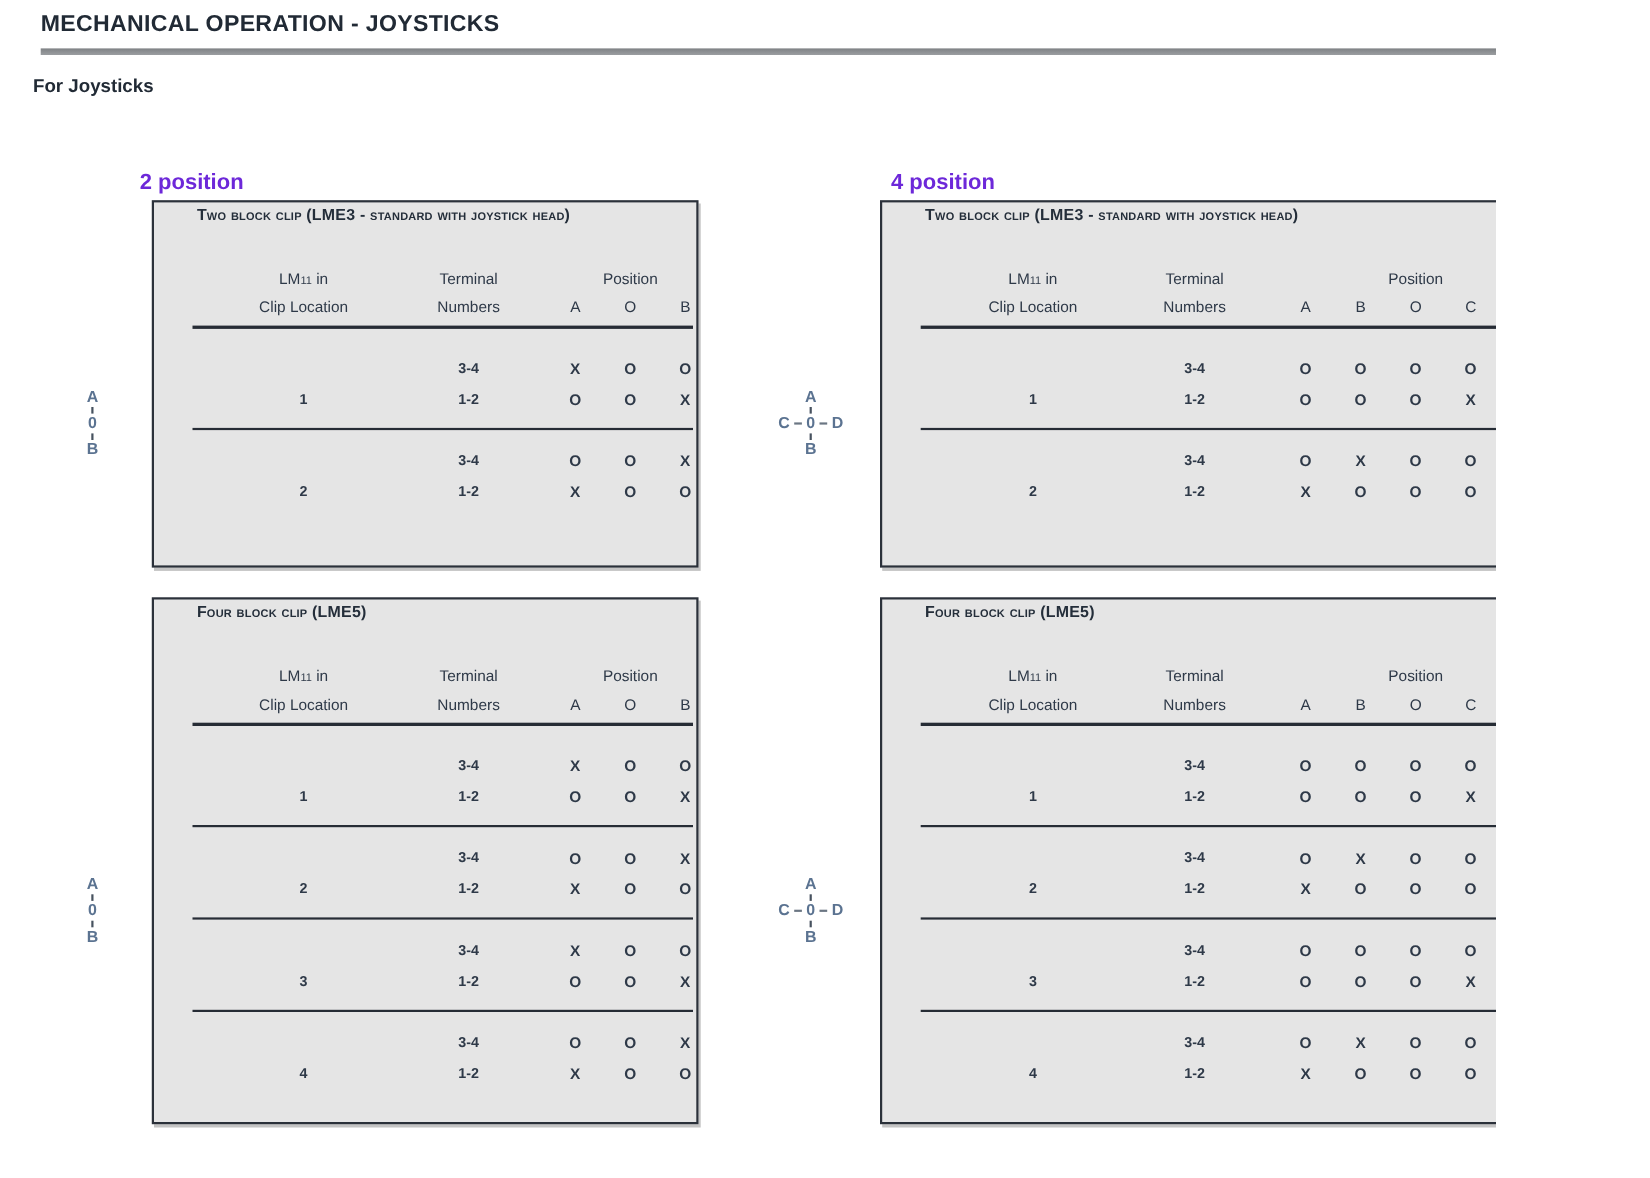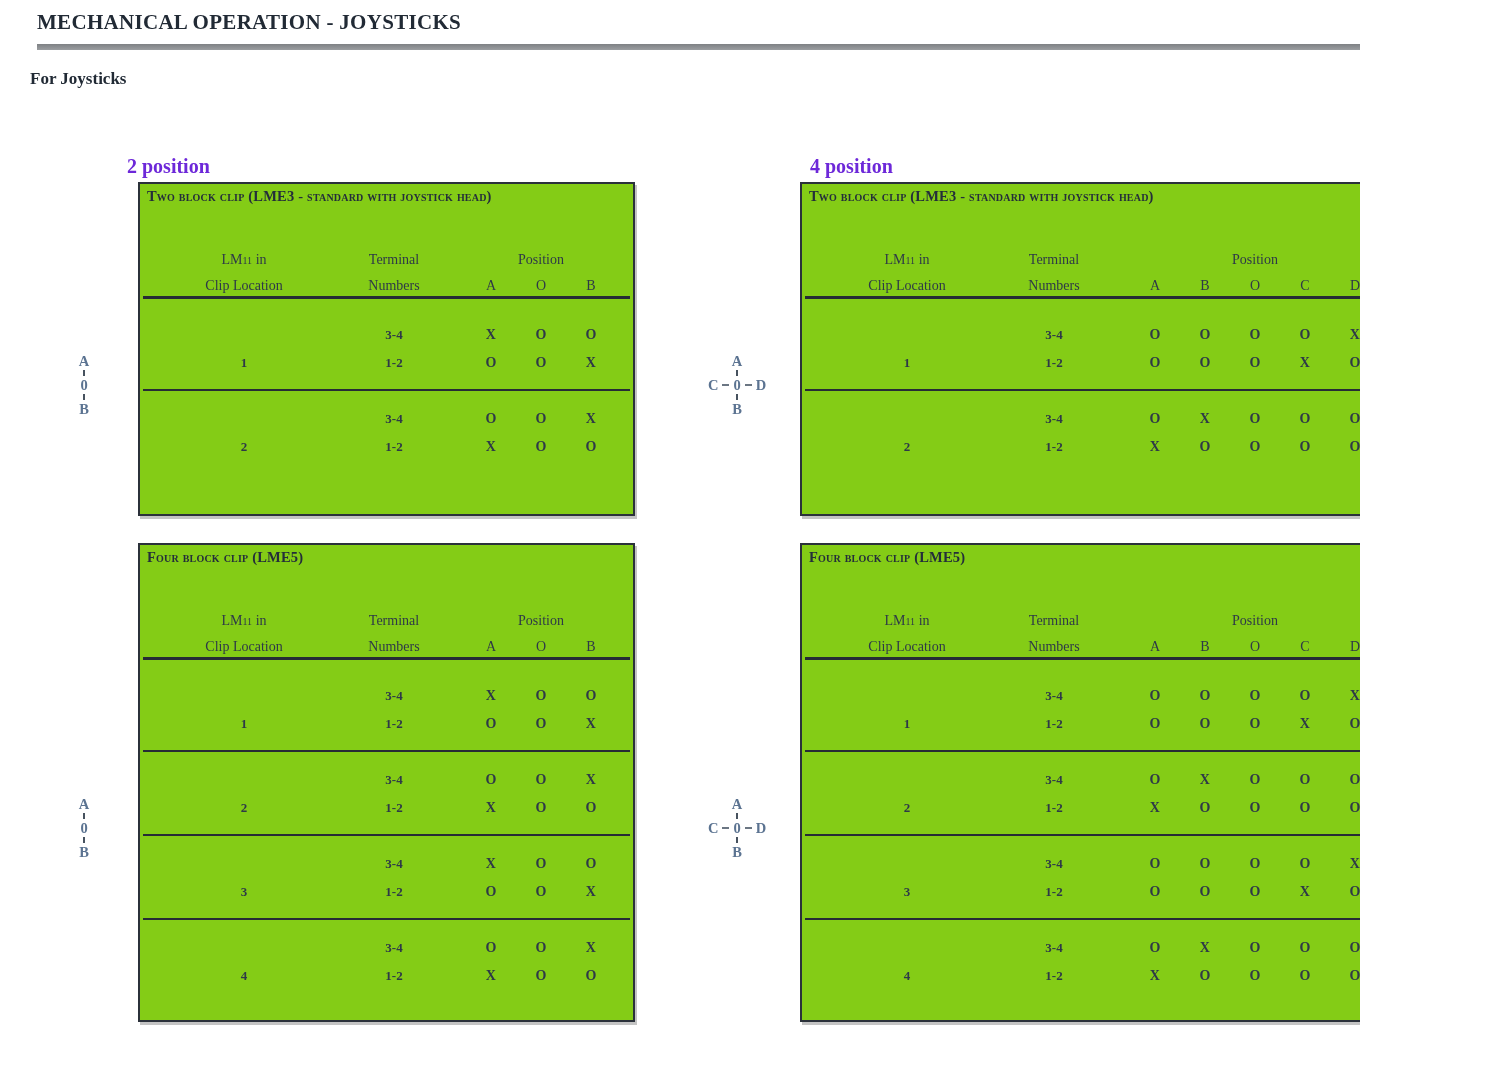--- a/index.html
+++ b/index.html
@@ -1,38 +1,38 @@
 <!DOCTYPE html>
 <html><head>
 <meta charset="utf-8">
 <style>
   html,body{margin:0;padding:0;background:#ffffff;}
   .page{
     position:relative;width:1360px;height:1071px;background:#ffffff;overflow:hidden;
-    font-family:Liberation Serif, serif;color:#303c4b;
+    font-family:Liberation Sans, sans-serif;color:#303c4b;
   }
   .page-title{position:absolute;left:37px;top:10px;margin:0;font-size:21px;font-weight:700;
     color:#212a35;letter-spacing:.3px;}
   .title-rule{position:absolute;left:37px;top:44px;width:1431px;height:6px;
     background:linear-gradient(#7e8184,#9b9ea1);}
   .page-subtitle{position:absolute;left:30px;top:69px;margin:0;font-size:17px;font-weight:700;color:#212a35;}
   .col-heading{position:absolute;top:131px;font-size:20px;font-weight:700;color:#6d28d9;margin-top:24px;}
   .h-c0{left:127px}.h-c1{left:810px}
 
-  .clip-table{position:absolute;box-sizing:border-box;border:2px solid #2b313a;background:#84cc16;
-    box-shadow:2px 3px 0 #c4c4c4;}
+  .clip-table{position:absolute;box-sizing:border-box;border:2px solid #2b313a;background:#e5e5e5;
+    box-shadow:2px 3px 0 #c4c4c4;padding-left:32px;}
   .t-c0-t0{left:138px;top:182px;width:497px;height:334px}
   .t-c0-t1{left:138px;top:543px;width:497px;height:479px}
   .t-c1-t0{left:800px;top:182px;width:599px;height:334px}
   .t-c1-t1{left:800px;top:543px;width:599px;height:479px}
 
   .tbl-title{padding:3px 7px 0;font-size:14.5px;font-weight:700;font-variant:small-caps;
     color:#242e3a;letter-spacing:.2px;line-height:19px;}
 
-  .row{display:grid;height:26px;line-height:36px;font-size:14px;font-weight:500;color:#2e3948;}
+  .row{display:grid;height:26px;line-height:23px;font-size:14px;font-weight:500;color:#2e3948;}
   .data-row{height:28px;line-height:28px;}
   .cols-3 .row{grid-template-columns:208px 92px 26px 50px 50px 50px;}
   .cols-5 .row{grid-template-columns:210px 84px 34px 50px 50px 50px 50px 50px;}
   .row>span{display:block;text-align:center;}
   .hdr1{margin-top:36px;}
   .pos-span{grid-column:4 / -1;}
   .hrule{height:3px;background:#262c35;margin:2px 3px 0;}
   .block{padding:14px 0 12px;}
   .block-first{padding-top:22px;}
   .sep{height:2px;background:#262c35;margin:0 3px;}

